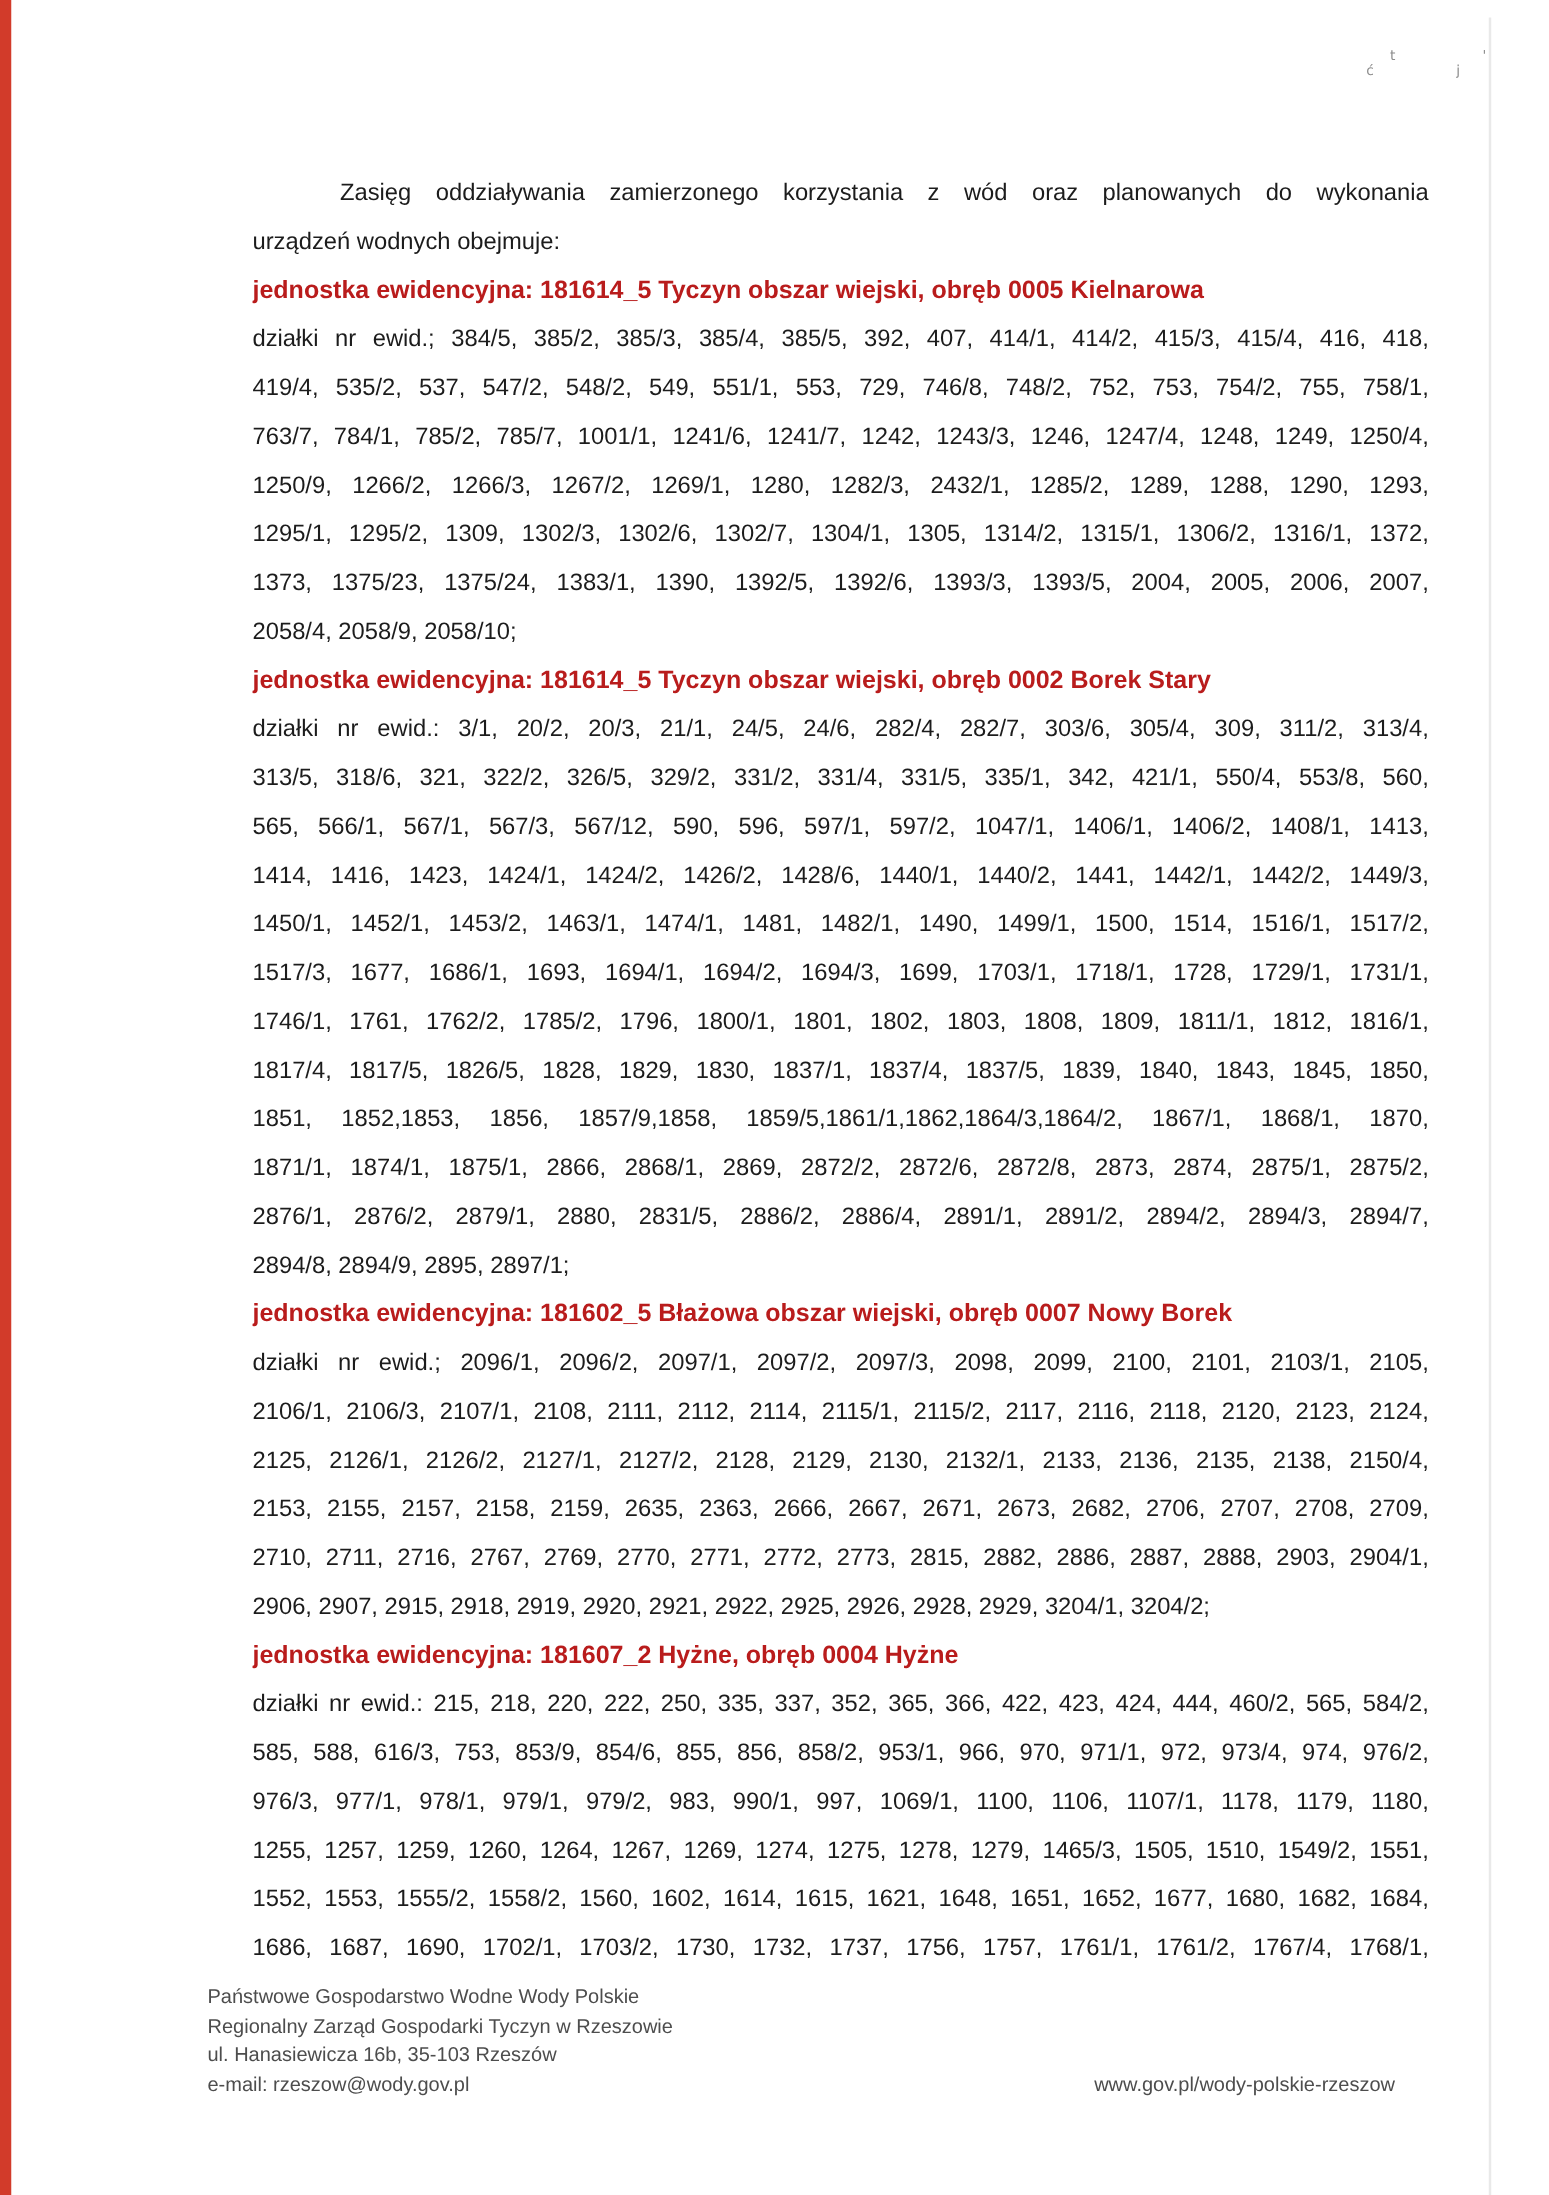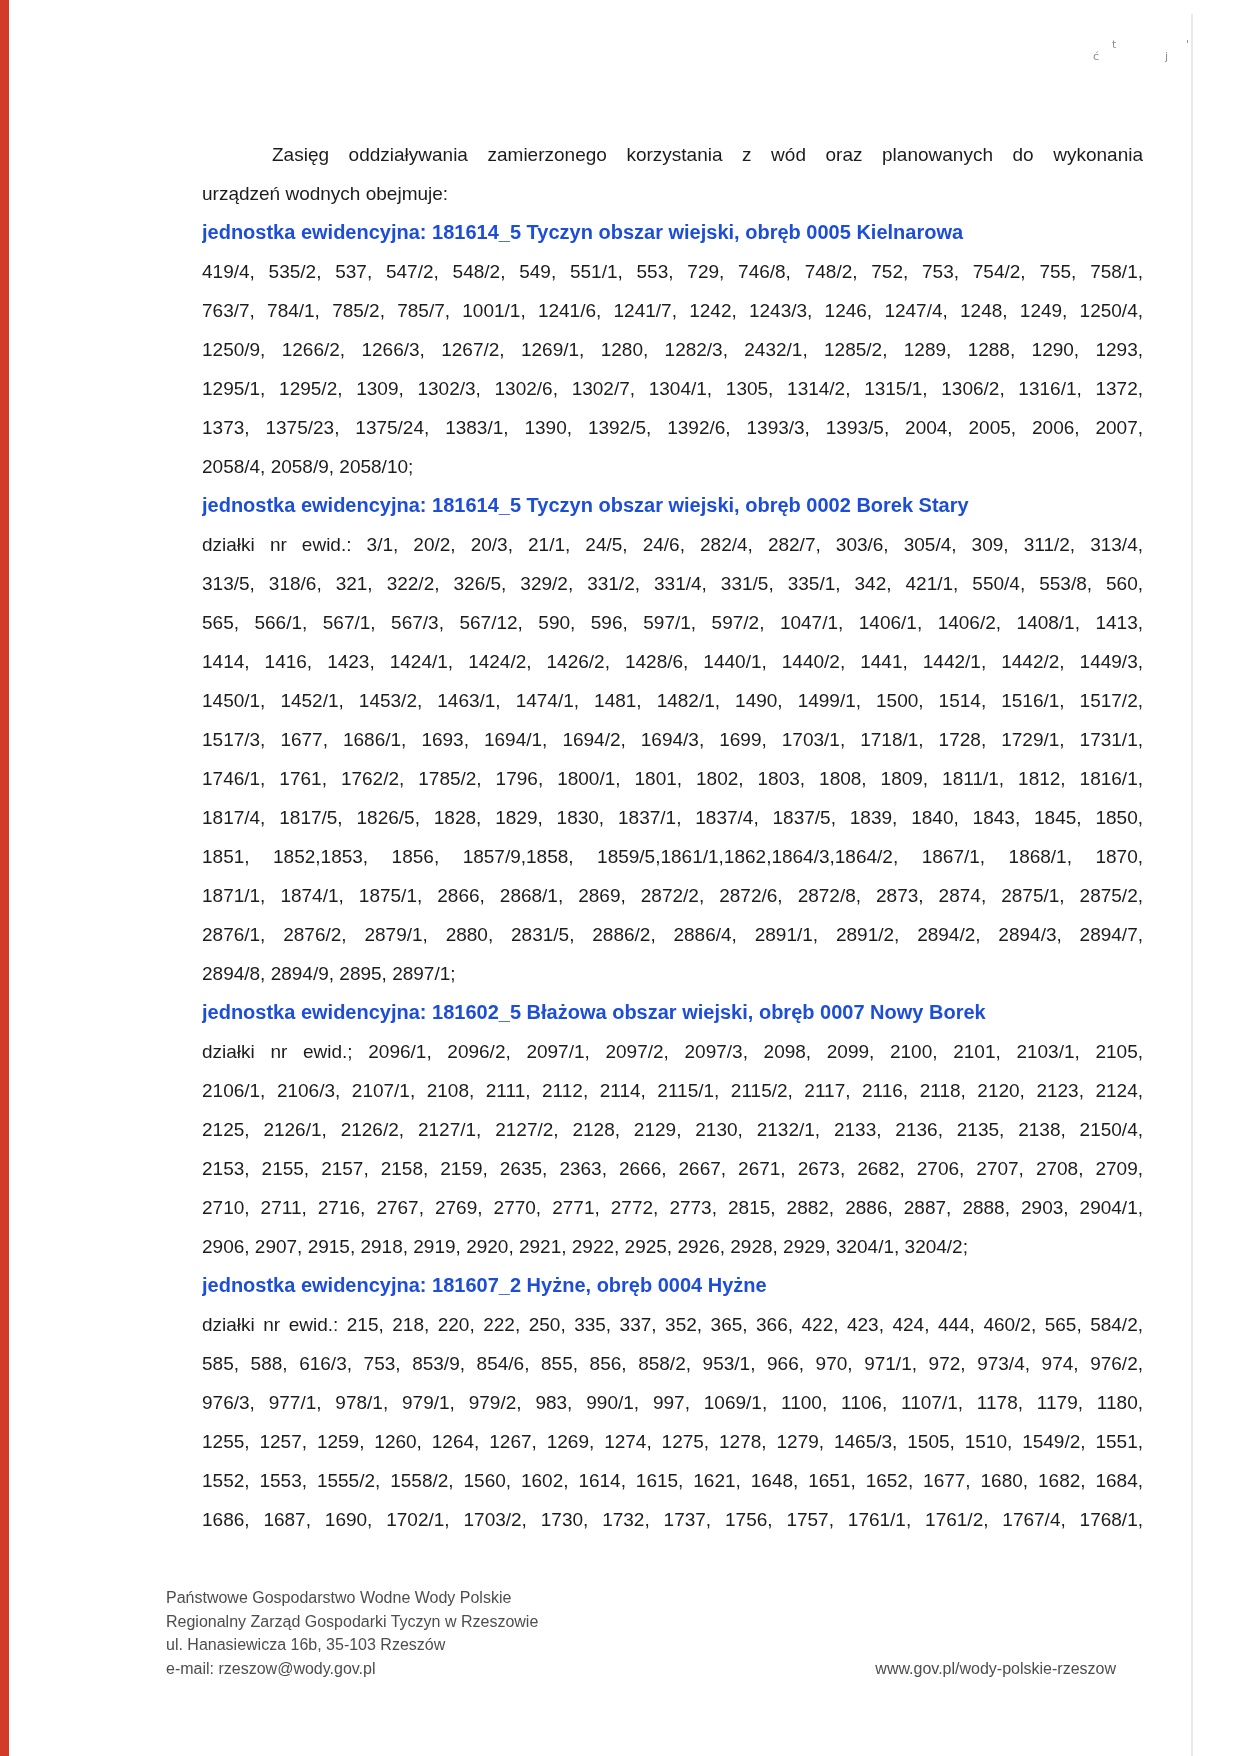--- a/index.html
+++ b/index.html
@@ -36,21 +36,21 @@
     white-space: nowrap; overflow: hidden;
   }
   .line.justify {
     white-space: normal;
     text-align: justify;
     text-align-last: justify;
   }
   .line.bold {
     font-weight: bold;
     font-size: 20px;
-    color: #1d4ed8;
+    color: #b91c1c;
   }
   .line.indent { padding-left: 70px; }
   .footer {
     position: absolute; left: 154px; top: 1586px;
     width: 950px;
     color: #4d4d4d;
     font-size: 16px;
     margin-left: 12px;
   }
   .footer .f-line { line-height: 23.5px; height: 23.5px; white-space: nowrap; }
@@ -70,20 +70,21 @@
     <span class="speck" style="left: 1093px; top: 50px;">ć</span>
     <span class="speck" style="left: 1112px; top: 38px;">t</span>
     <span class="speck" style="left: 1165px; top: 50px;">j</span>
     <span class="speck" style="left: 1186px; top: 38px;">'</span>
   </div>
 
 <div class="doc" id="doc-body">
     <div class="line justify indent">Zasięg oddziaływania zamierzonego korzystania z wód oraz planowanych do wykonania</div>
     <div class="line">urządzeń wodnych obejmuje:</div>
     <div class="line bold">jednostka ewidencyjna: 181614_5 Tyczyn obszar wiejski, obręb 0005 Kielnarowa</div>
+    <div class="line justify">działki nr ewid.; 384/5, 385/2, 385/3, 385/4, 385/5, 392, 407, 414/1, 414/2, 415/3, 415/4, 416, 418,</div>
     <div class="line justify">419/4, 535/2, 537, 547/2, 548/2, 549, 551/1, 553, 729, 746/8, 748/2, 752, 753, 754/2, 755, 758/1,</div>
     <div class="line justify">763/7, 784/1, 785/2, 785/7, 1001/1, 1241/6, 1241/7, 1242, 1243/3, 1246, 1247/4, 1248, 1249, 1250/4,</div>
     <div class="line justify">1250/9, 1266/2, 1266/3, 1267/2, 1269/1, 1280, 1282/3, 2432/1, 1285/2, 1289, 1288, 1290, 1293,</div>
     <div class="line justify">1295/1, 1295/2, 1309, 1302/3, 1302/6, 1302/7, 1304/1, 1305, 1314/2, 1315/1, 1306/2, 1316/1, 1372,</div>
     <div class="line justify">1373, 1375/23, 1375/24, 1383/1, 1390, 1392/5, 1392/6, 1393/3, 1393/5, 2004, 2005, 2006, 2007,</div>
     <div class="line">2058/4, 2058/9, 2058/10;</div>
     <div class="line bold">jednostka ewidencyjna: 181614_5 Tyczyn obszar wiejski, obręb 0002 Borek Stary</div>
     <div class="line justify">działki nr ewid.: 3/1, 20/2, 20/3, 21/1, 24/5, 24/6, 282/4, 282/7, 303/6, 305/4, 309, 311/2, 313/4,</div>
     <div class="line justify">313/5, 318/6, 321, 322/2, 326/5, 329/2, 331/2, 331/4, 331/5, 335/1, 342, 421/1, 550/4, 553/8, 560,</div>
     <div class="line justify">565, 566/1, 567/1, 567/3, 567/12, 590, 596, 597/1, 597/2, 1047/1, 1406/1, 1406/2, 1408/1, 1413,</div>

